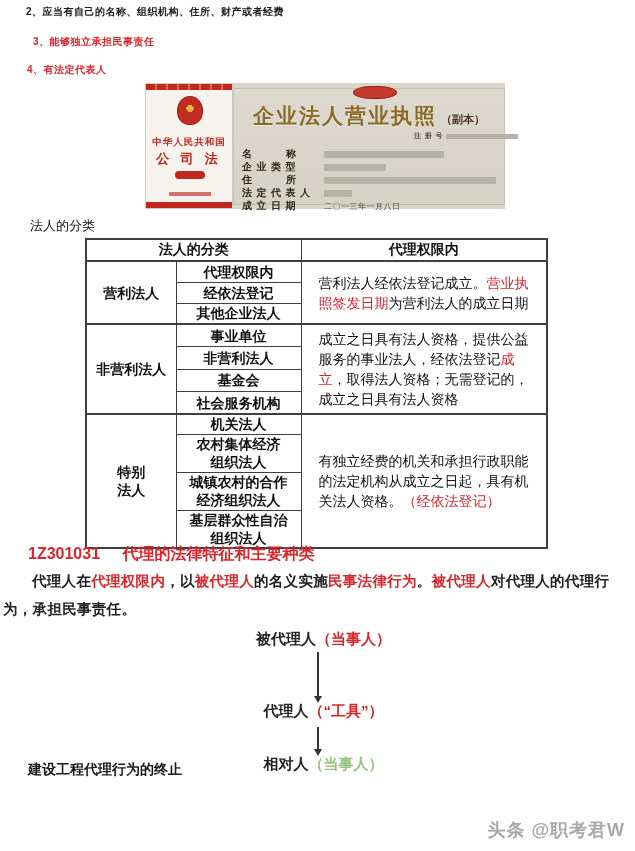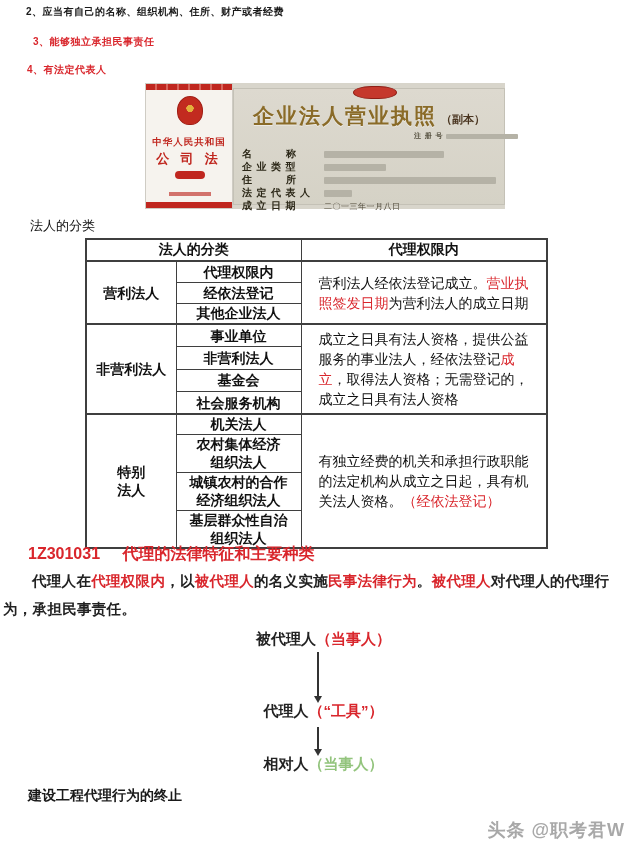--- a/index.html
+++ b/index.html
@@ -67,21 +67,21 @@
 
   
   .diag-text{width:100%;text-align:center;font-size:15px;font-weight:700;color:#222;white-space:nowrap;}
   #diag-1{top:630px;left:6px;} #diag-2{top:702px;left:6px;} #diag-3{top:755px;left:6px;}
   .v-arrow{left:317px;width:0;border-left:2px solid #333;}
   .v-arrow::after{content:"";position:absolute;left:-5px;bottom:-7px;border-left:4px solid transparent;border-right:4px solid transparent;border-top:7px solid #333;}
   #arrow-1{top:652px;height:44px;}
   #arrow-2{top:727px;height:22px;}
 
   
-  #section-end{left:28px;top:787px;font-size:14px;font-weight:700;color:#1a1a1a;}
+  #section-end{left:28px;top:761px;font-size:14px;font-weight:700;color:#1a1a1a;}
   #watermark{right:10px;top:818px;font-size:18px;font-weight:700;color:#9a9a9a;opacity:.85;letter-spacing:1px;}
 </style>
 </head>
 <body>
 
 <div class="abs top-line" id="line-2">2、应当有自己的名称、组织机构、住所、财产或者经费</div>
 <div class="abs top-line red" id="line-3">3、能够独立承担民事责任</div>
 <div class="abs top-line red" id="line-4">4、有法定代表人</div>
 
 <div class="abs" id="photos">

